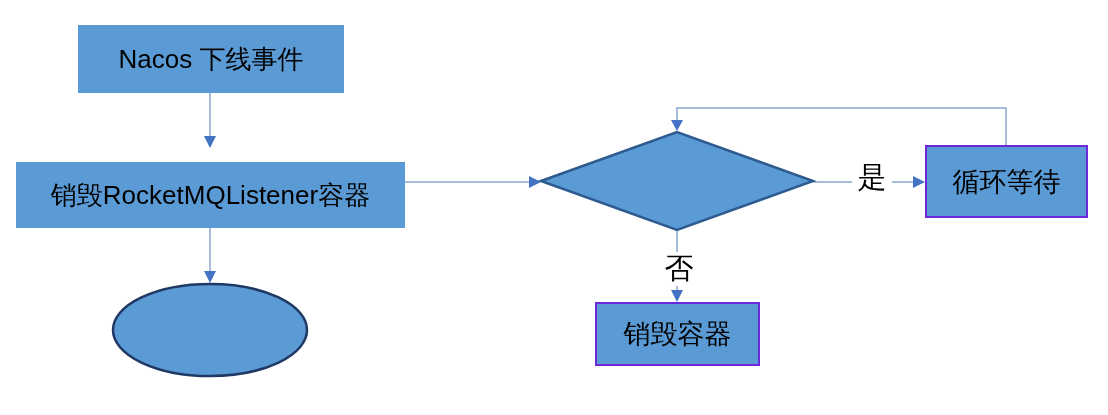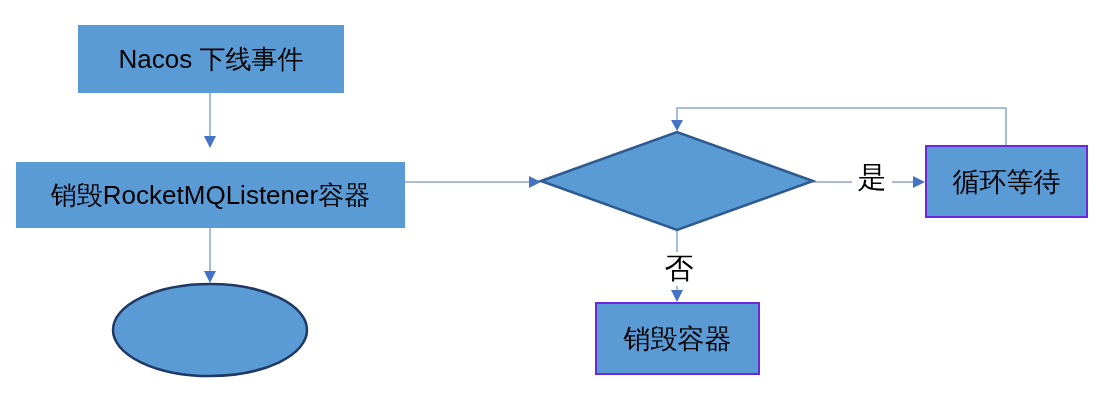--- a/index.html
+++ b/index.html
@@ -35,21 +35,21 @@
   .rect-plain {
     background: #5B9BD5;
   }
   .rect-bordered {
     background: #5B9BD5;
     border: 2px solid #6d28d9;
   }
   .node-nacos          { left: 78px;  top: 25px;  width: 266px; height: 68px; font-size: 26px; }
   .node-destroy-listener { left: 16px; top: 148px; width: 389px; height: 66px; font-size: 26px; margin-top: 14px; }
   .node-loop-wait      { left: 925px; top: 145px; width: 163px; height: 73px; font-size: 27px; }
-  .node-destroy-container { left: 595px; top: 302px; width: 165px; height: 73px; font-size: 27px; }
+  .node-destroy-container { left: 595px; top: 302px; width: 165px; height: 64px; font-size: 27px; }
   .node-complete-destroy {
     left: 112px; top: 283px; width: 196px; height: 94px;
     font-size: 26px; line-height: 1.32;
   }
   .node-is-consuming {
     left: 561px; top: 140px; width: 232px; height: 84px;
     font-size: 25px; line-height: 1.35;
   }
   .node-text-line { display: block; }
   .edge-label {

